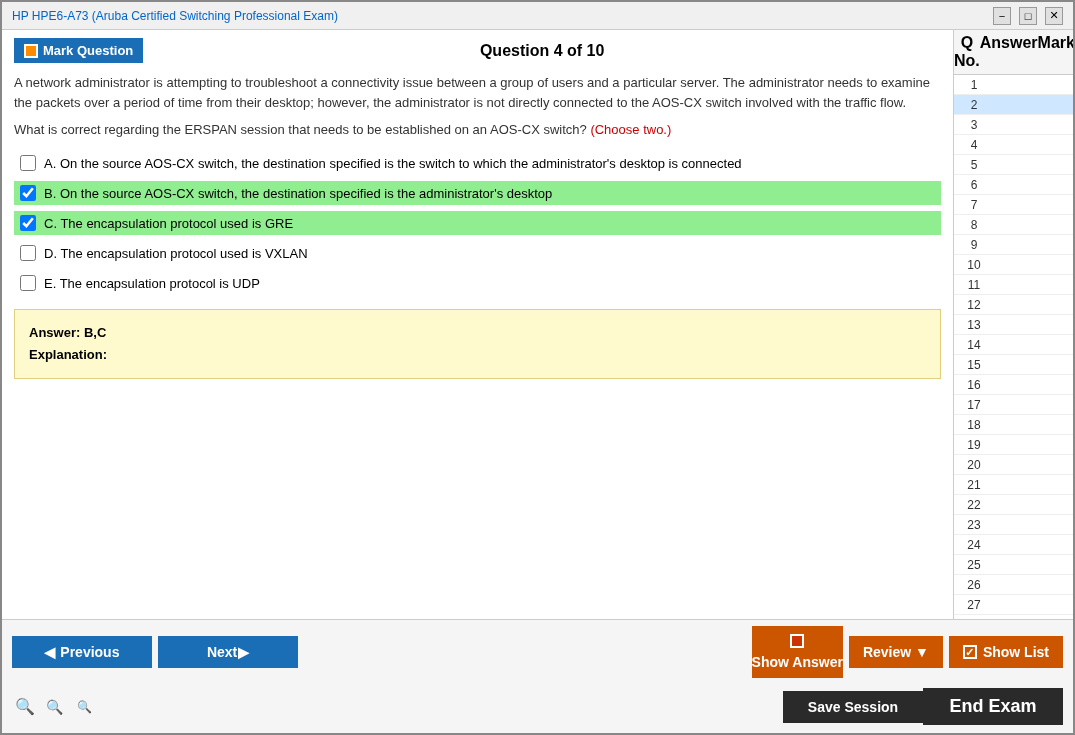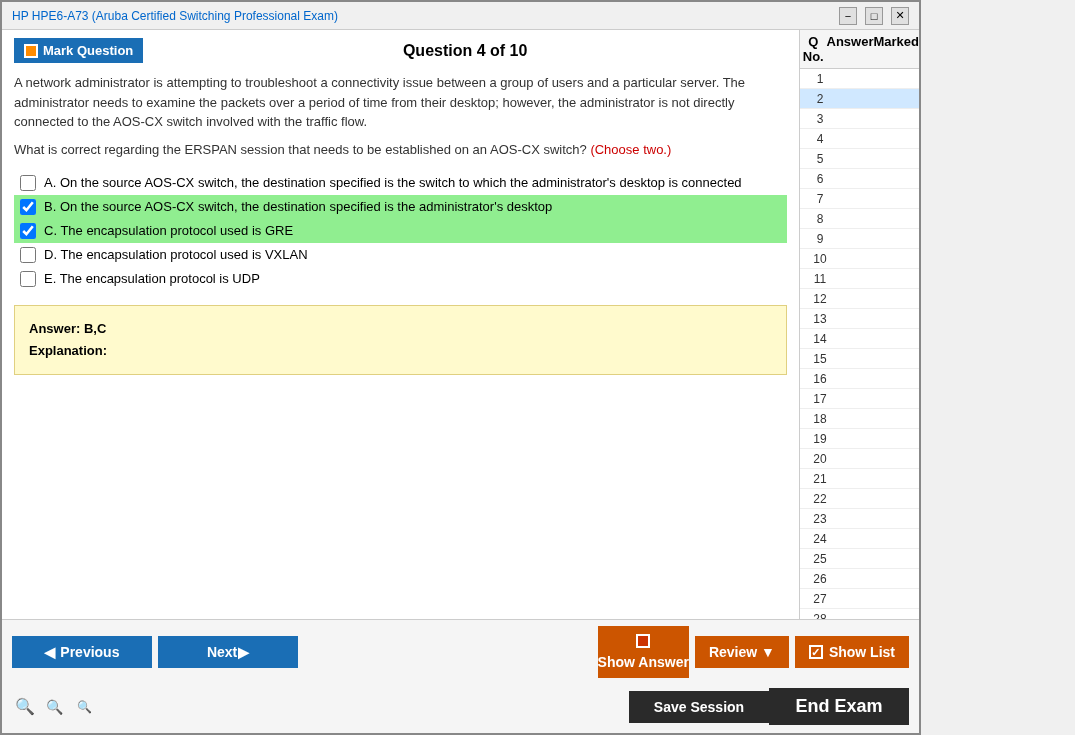--- a/index.html
+++ b/index.html
@@ -5,21 +5,21 @@
     * { box-sizing: border-box; margin: 0; padding: 0; }
     body {
       font-family: Arial, sans-serif;
       font-size: 13px;
       background: #f0f0f0;
       width: 1075px;
       height: 735px;
       overflow: hidden;
     }
     .window {
-      width: 921px;
+      width: 1075px;
       height: 735px;
       border: 2px solid #888;
       background: #fff;
       display: flex;
       flex-direction: column;
     }
     .title-bar {
       background: #f0f0f0;
       border-bottom: 1px solid #ccc;
       padding: 5px 10px;
@@ -93,21 +93,21 @@
       font-size: 13px;
       margin-bottom: 14px;
       color: #333;
     }
     .sub-question .choose {
       color: #cc0000;
     }
     .options {
       display: flex;
       flex-direction: column;
-      gap: 0;
+      gap: 6px;
       margin-bottom: 14px;
     }
     .option-item {
       display: flex;
       align-items: center;
       gap: 8px;
       padding: 4px 6px;
       font-size: 13px;
     }
     .option-item.highlighted {
@@ -132,21 +132,21 @@
       width: 120px;
       border-left: 1px solid #ccc;
       display: flex;
       flex-direction: column;
       overflow: hidden;
     }
     .right-panel-header {
       display: flex;
       background: #f5f5f5;
       border-bottom: 1px solid #ccc;
-      font-size: 13px;
+      font-size: 16px;
       font-weight: bold;
       padding: 4px 0;
     }
     .right-panel-header .col {
       flex: 1;
       text-align: center;
     }
     .question-list {
       overflow-y: scroll;
       flex: 1;

